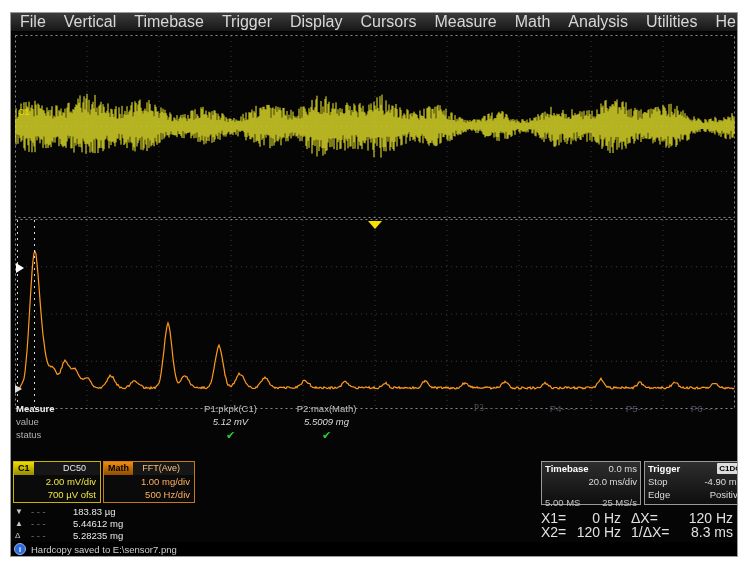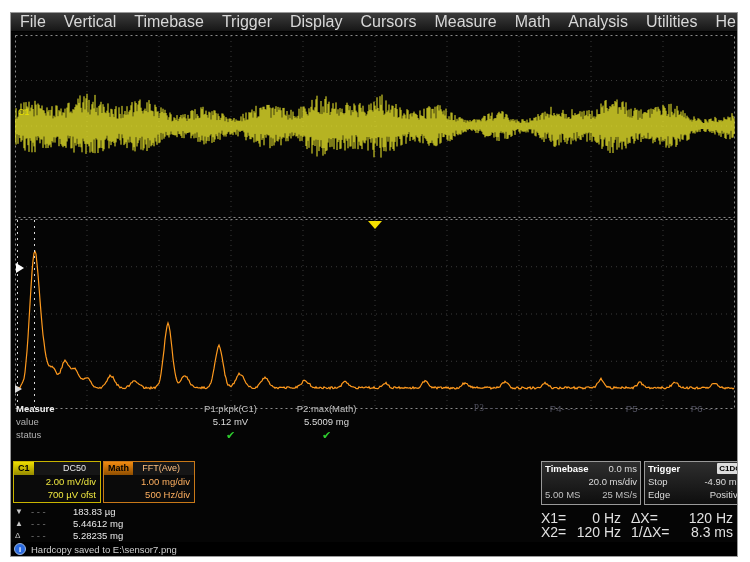--- a/index.html
+++ b/index.html
@@ -21,21 +21,21 @@
 
   
   .measure-area{position:absolute;left:0;top:390px;width:728px;height:48px;font-size:9.5px;}
   .m-rowlabel{position:absolute;left:5px;color:#b0b0b0;}
   .m-rowlabel.m-measure{top:0;color:#f0f0f0;font-weight:bold;}
   .m-rowlabel.m-value{top:13px;}
   .m-rowlabel.m-status{top:26px;}
   .m-col{position:absolute;top:0;text-align:center;}
   .m-label{color:#c0c0c0;height:13px;}
   .m-col.dim .m-label{color:#50505e;}
-  .m-val{color:#dcdcdc;height:13px;}
+  .m-val{color:#dcdcdc;height:13px;font-style:italic;}
   .m-check{color:#2ecc2e;font-size:11px;height:13px;}
 
   
   .descbox{position:absolute;background:#0a0a0a;box-sizing:border-box;font-size:9.5px;}
   .c1box{border:1px solid #c8b400;}
   .mathbox{border:1px solid #c87818;}
   .dhead{display:flex;height:13px;line-height:13px;font-size:9px;}
   .dtab{padding:0 4px;font-weight:bold;color:#000;}
   .c1box .dtab{background:linear-gradient(#eede00,#968a00);}
   .mathbox .dtab{background:linear-gradient(#f08a10,#8f4e00);}
@@ -51,21 +51,21 @@
   .ctrow{display:flex;align-items:center;height:12px;font-size:9.5px;}
   .ct-icon{width:16px;color:#c8c8c8;font-size:8px;text-align:left;padding-left:2px;}
   .ct-dash{width:42px;color:#7a7a7a;}
   .ct-val{flex:1;text-align:left;padding-right:4px;color:#e8e8e8;}
 
   
   .infobox{position:absolute;width:100px;height:44px;background:linear-gradient(#2e2e2e,#0e0e0e);border:1px solid #999;box-sizing:border-box;font-size:9.5px;color:#dcdcdc;}
   .ib-row{display:flex;justify-content:space-between;padding:0 3px;height:13px;line-height:13px;}
   .ib-title{font-weight:bold;color:#ffffff;}
   .ib-right-only{justify-content:flex-end;}
-  .ib-dim{color:#c0c0c0;}
+  .ib-dim{color:#c0c0c0;margin-top:8px;}
   .trig-badge{background:#dcdcdc;color:#000;font-size:8px;font-weight:bold;padding:0 2px;border-radius:1px;line-height:11px;align-self:center;}
 
   
   .cursor-readout{position:absolute;left:530px;top:498px;width:206px;font-size:14px;color:#e0e0e0;}
   .cr-row{display:flex;height:14px;line-height:14px;}
   .cr-l1{width:28px;}
   .cr-v1{width:52px;text-align:right;}
   .cr-l2{width:42px;margin-left:10px;}
   .cr-v2{width:60px;text-align:right;}
 

